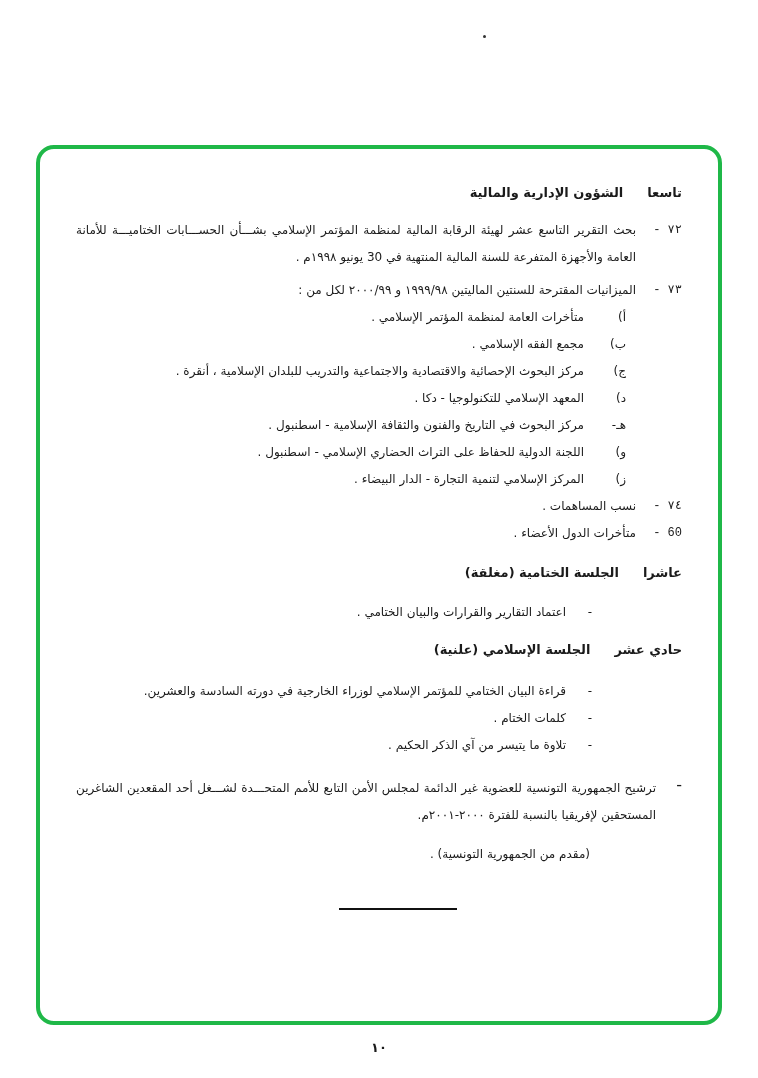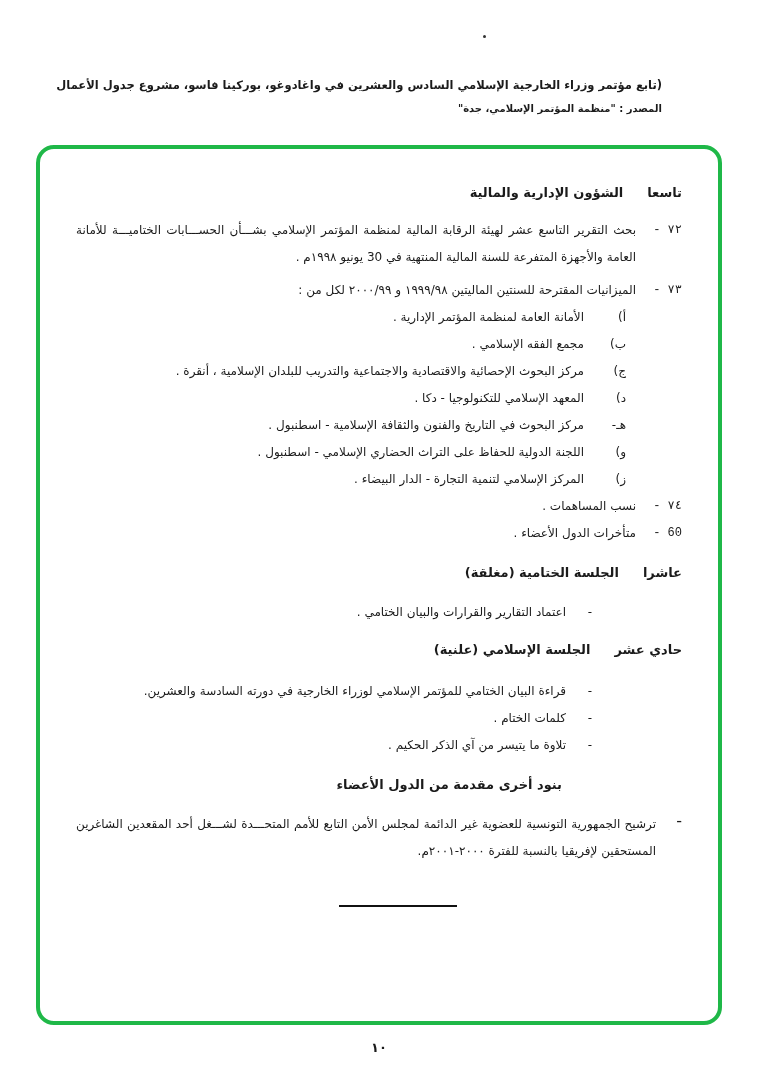--- a/index.html
+++ b/index.html
@@ -113,24 +113,20 @@
   .mt16 { margin-top: 16px; }
   .mt18 { margin-top: 18px; }
 </style>
 </head>
 <body>
 
 <div class="page">
 
   <span class="ink-dot"></span>
 
-  <header class="doc-header">
-    <div class="header-title">(تابع مؤتمر وزراء الخارجية الإسلامي السادس والعشرين في واغادوغو، بوركينا فاسو، مشروع جدول الأعمال</div>
-    <div class="header-source">المصدر :  "منظمة المؤتمر الإسلامي، جدة"</div>
-  </header>
 
   <div class="green-frame" style="border-color: rgb(31, 184, 72);">
 
     <div class="sec-heading">
       <span class="sec-label">تاسعا</span>
       <span class="sec-title">الشؤون الإدارية والمالية</span>
     </div>
 
     <div class="num-item mt14">
       <span class="num-col">٧٢ -</span>
@@ -138,21 +134,21 @@
     </div>
 
     <div class="num-item mt6">
       <span class="num-col">٧٣ -</span>
       <p class="item-text">الميزانيات المقترحة للسنتين الماليتين ١٩٩٩/٩٨ و ٢٠٠٠/٩٩ لكل من :</p>
     </div>
 
     <div class="sub-list">
       <div class="sub-item">
         <span class="sub-letter">أ)</span>
-        <span class="sub-text">الأمانة العامة لمنظمة المؤتمر الإدارية .</span>
+        <span class="sub-text">متأخرات العامة لمنظمة المؤتمر الإسلامي .</span>
       </div>
       <div class="sub-item">
         <span class="sub-letter">ب)</span>
         <span class="sub-text">مجمع الفقه الإسلامي .</span>
       </div>
       <div class="sub-item">
         <span class="sub-letter">ج)</span>
         <span class="sub-text">مركز البحوث الإحصائية والاقتصادية والاجتماعية والتدريب للبلدان الإسلامية ، أنقرة .</span>
       </div>
       <div class="sub-item">
@@ -208,27 +204,27 @@
       <div class="dash-item">
         <span class="dash-col">-</span>
         <span class="dash-text">كلمات الختام .</span>
       </div>
       <div class="dash-item">
         <span class="dash-col">-</span>
         <span class="dash-text">تلاوة ما يتيسر من آي الذكر الحكيم .</span>
       </div>
     </div>
 
-    <div class="other-heading">بنود أخرى مقدمة من الدول الأعضاء</div>
 
     <div class="num-item mt16">
       <span class="dash-col">-</span>
       <p class="item-text">ترشيح الجمهورية التونسية للعضوية غير الدائمة لمجلس الأمن التابع للأمم المتحـــدة لشـــغل أحد المقعدين الشاغرين المستحقين لإفريقيا بالنسبة للفترة ٢٠٠٠-٢٠٠١م.</p>
     </div>
 
+    <div class="submitted-note">(مقدم من الجمهورية التونسية) .</div>
 
     <hr class="separator">
 
   </div>
 
   <div class="page-number">١٠</div>
 
 </div>
 
 </body></html>

